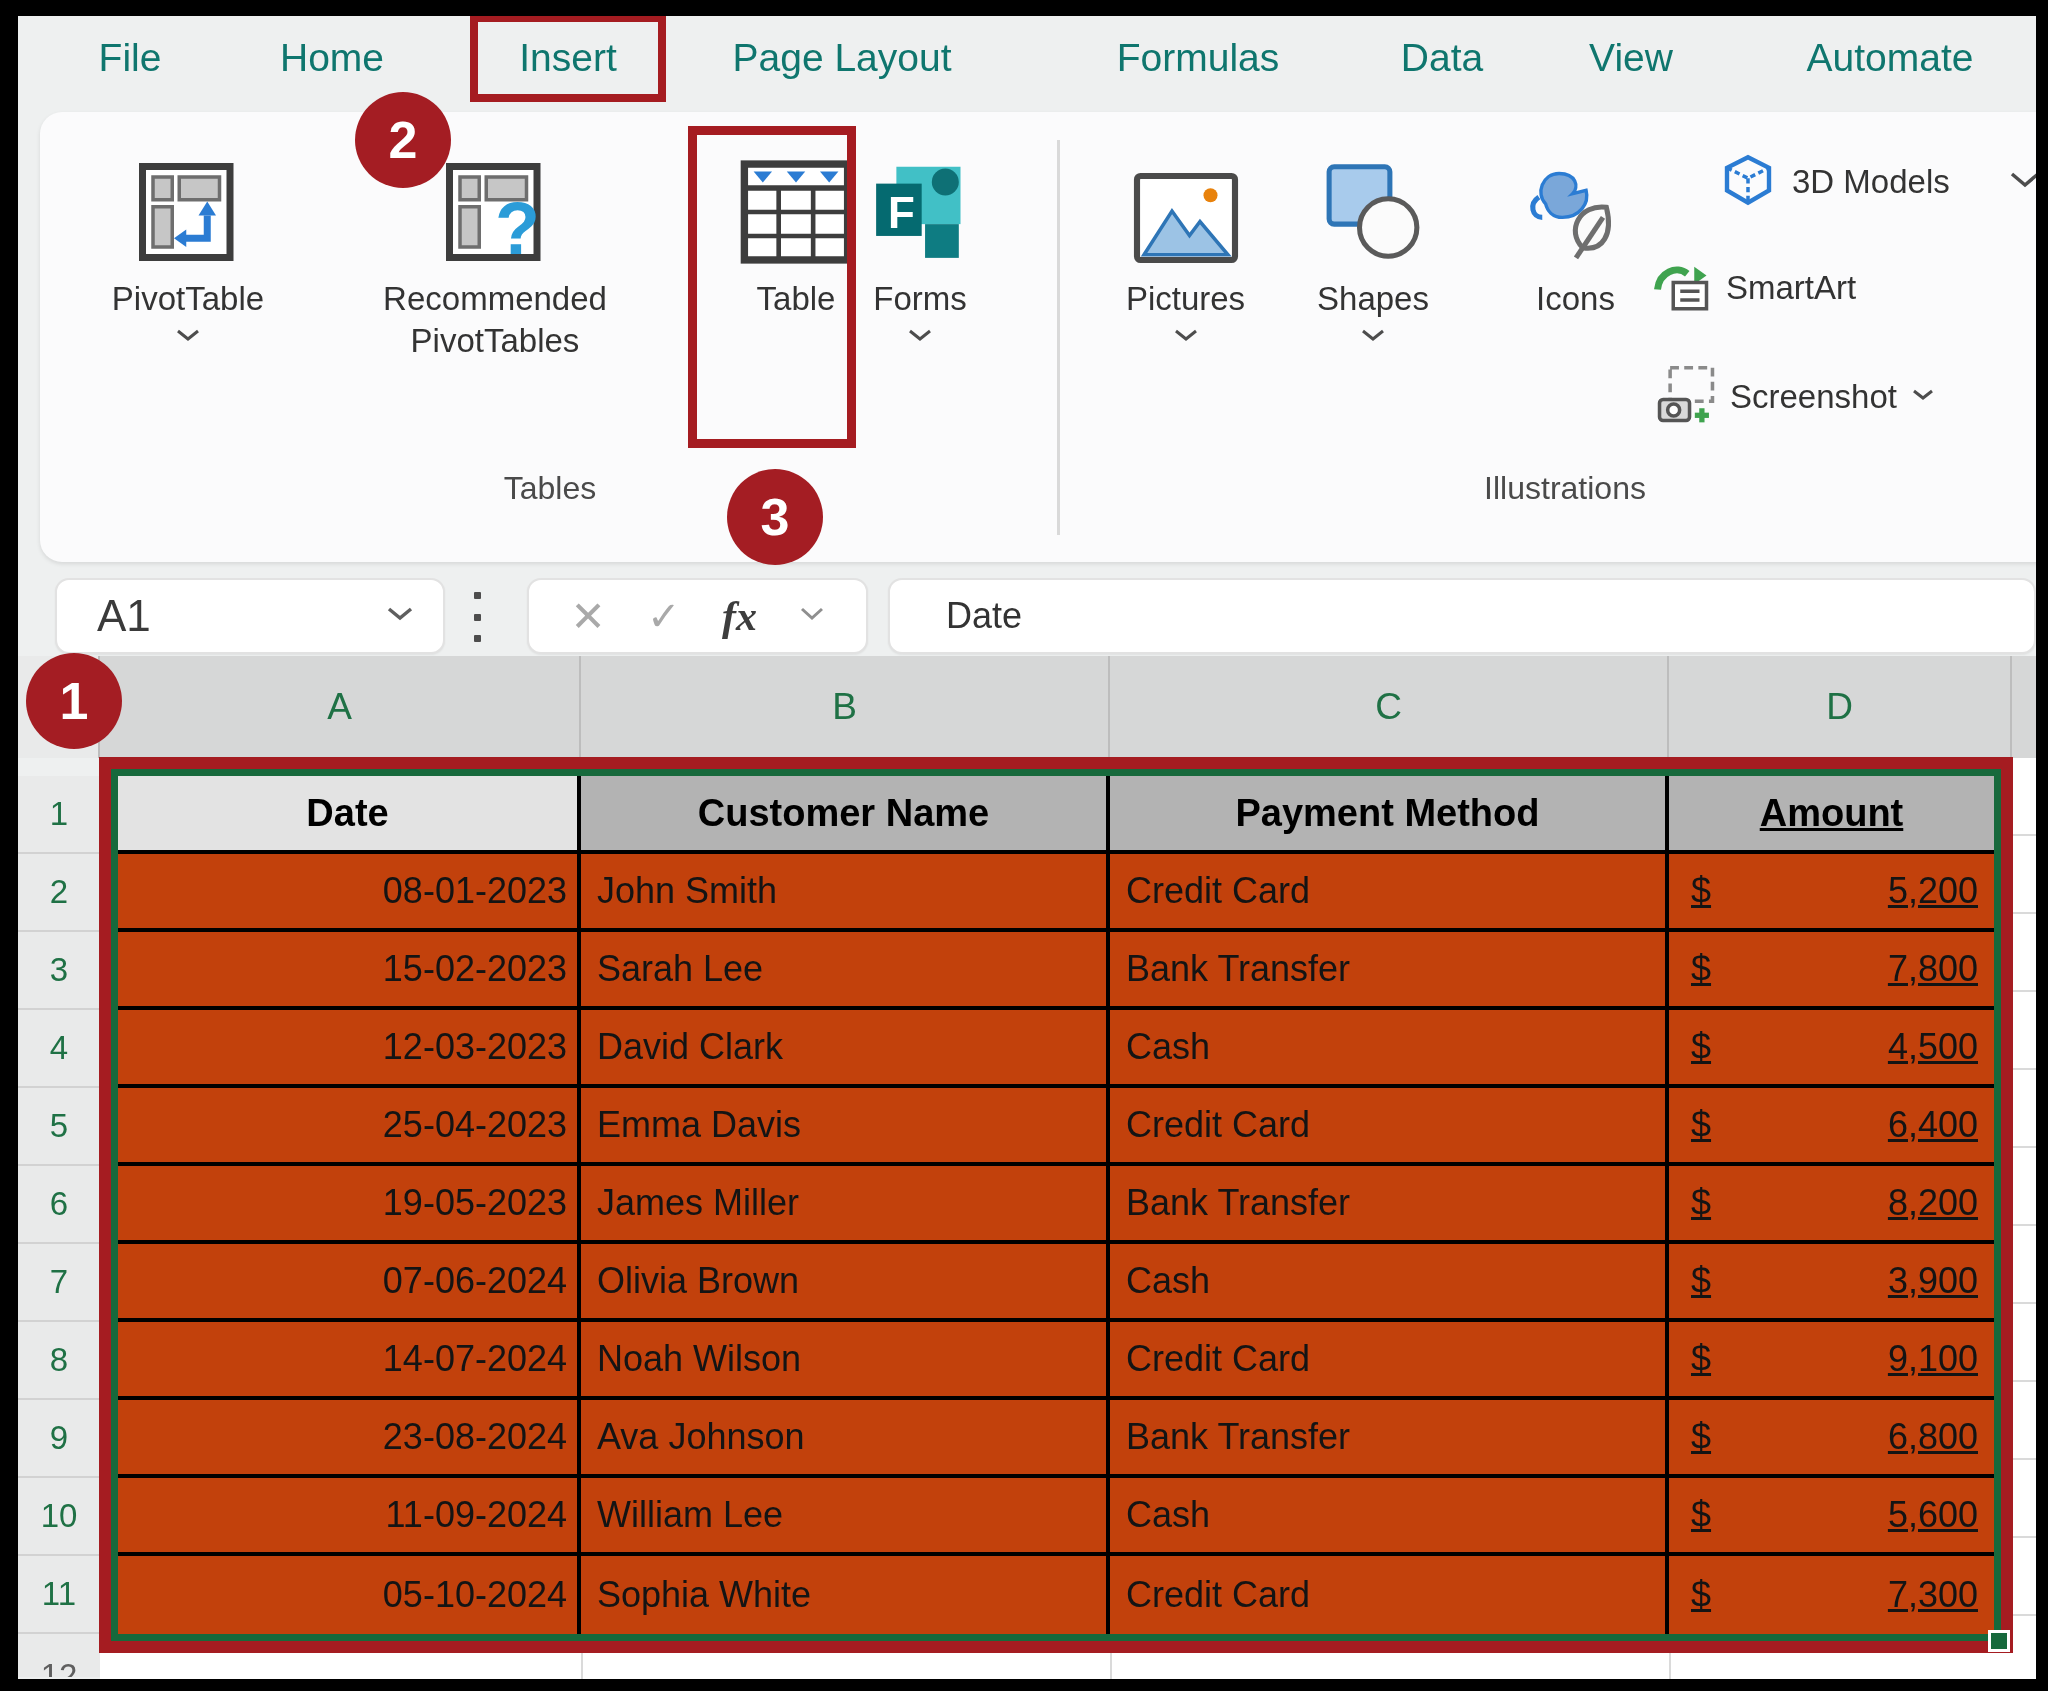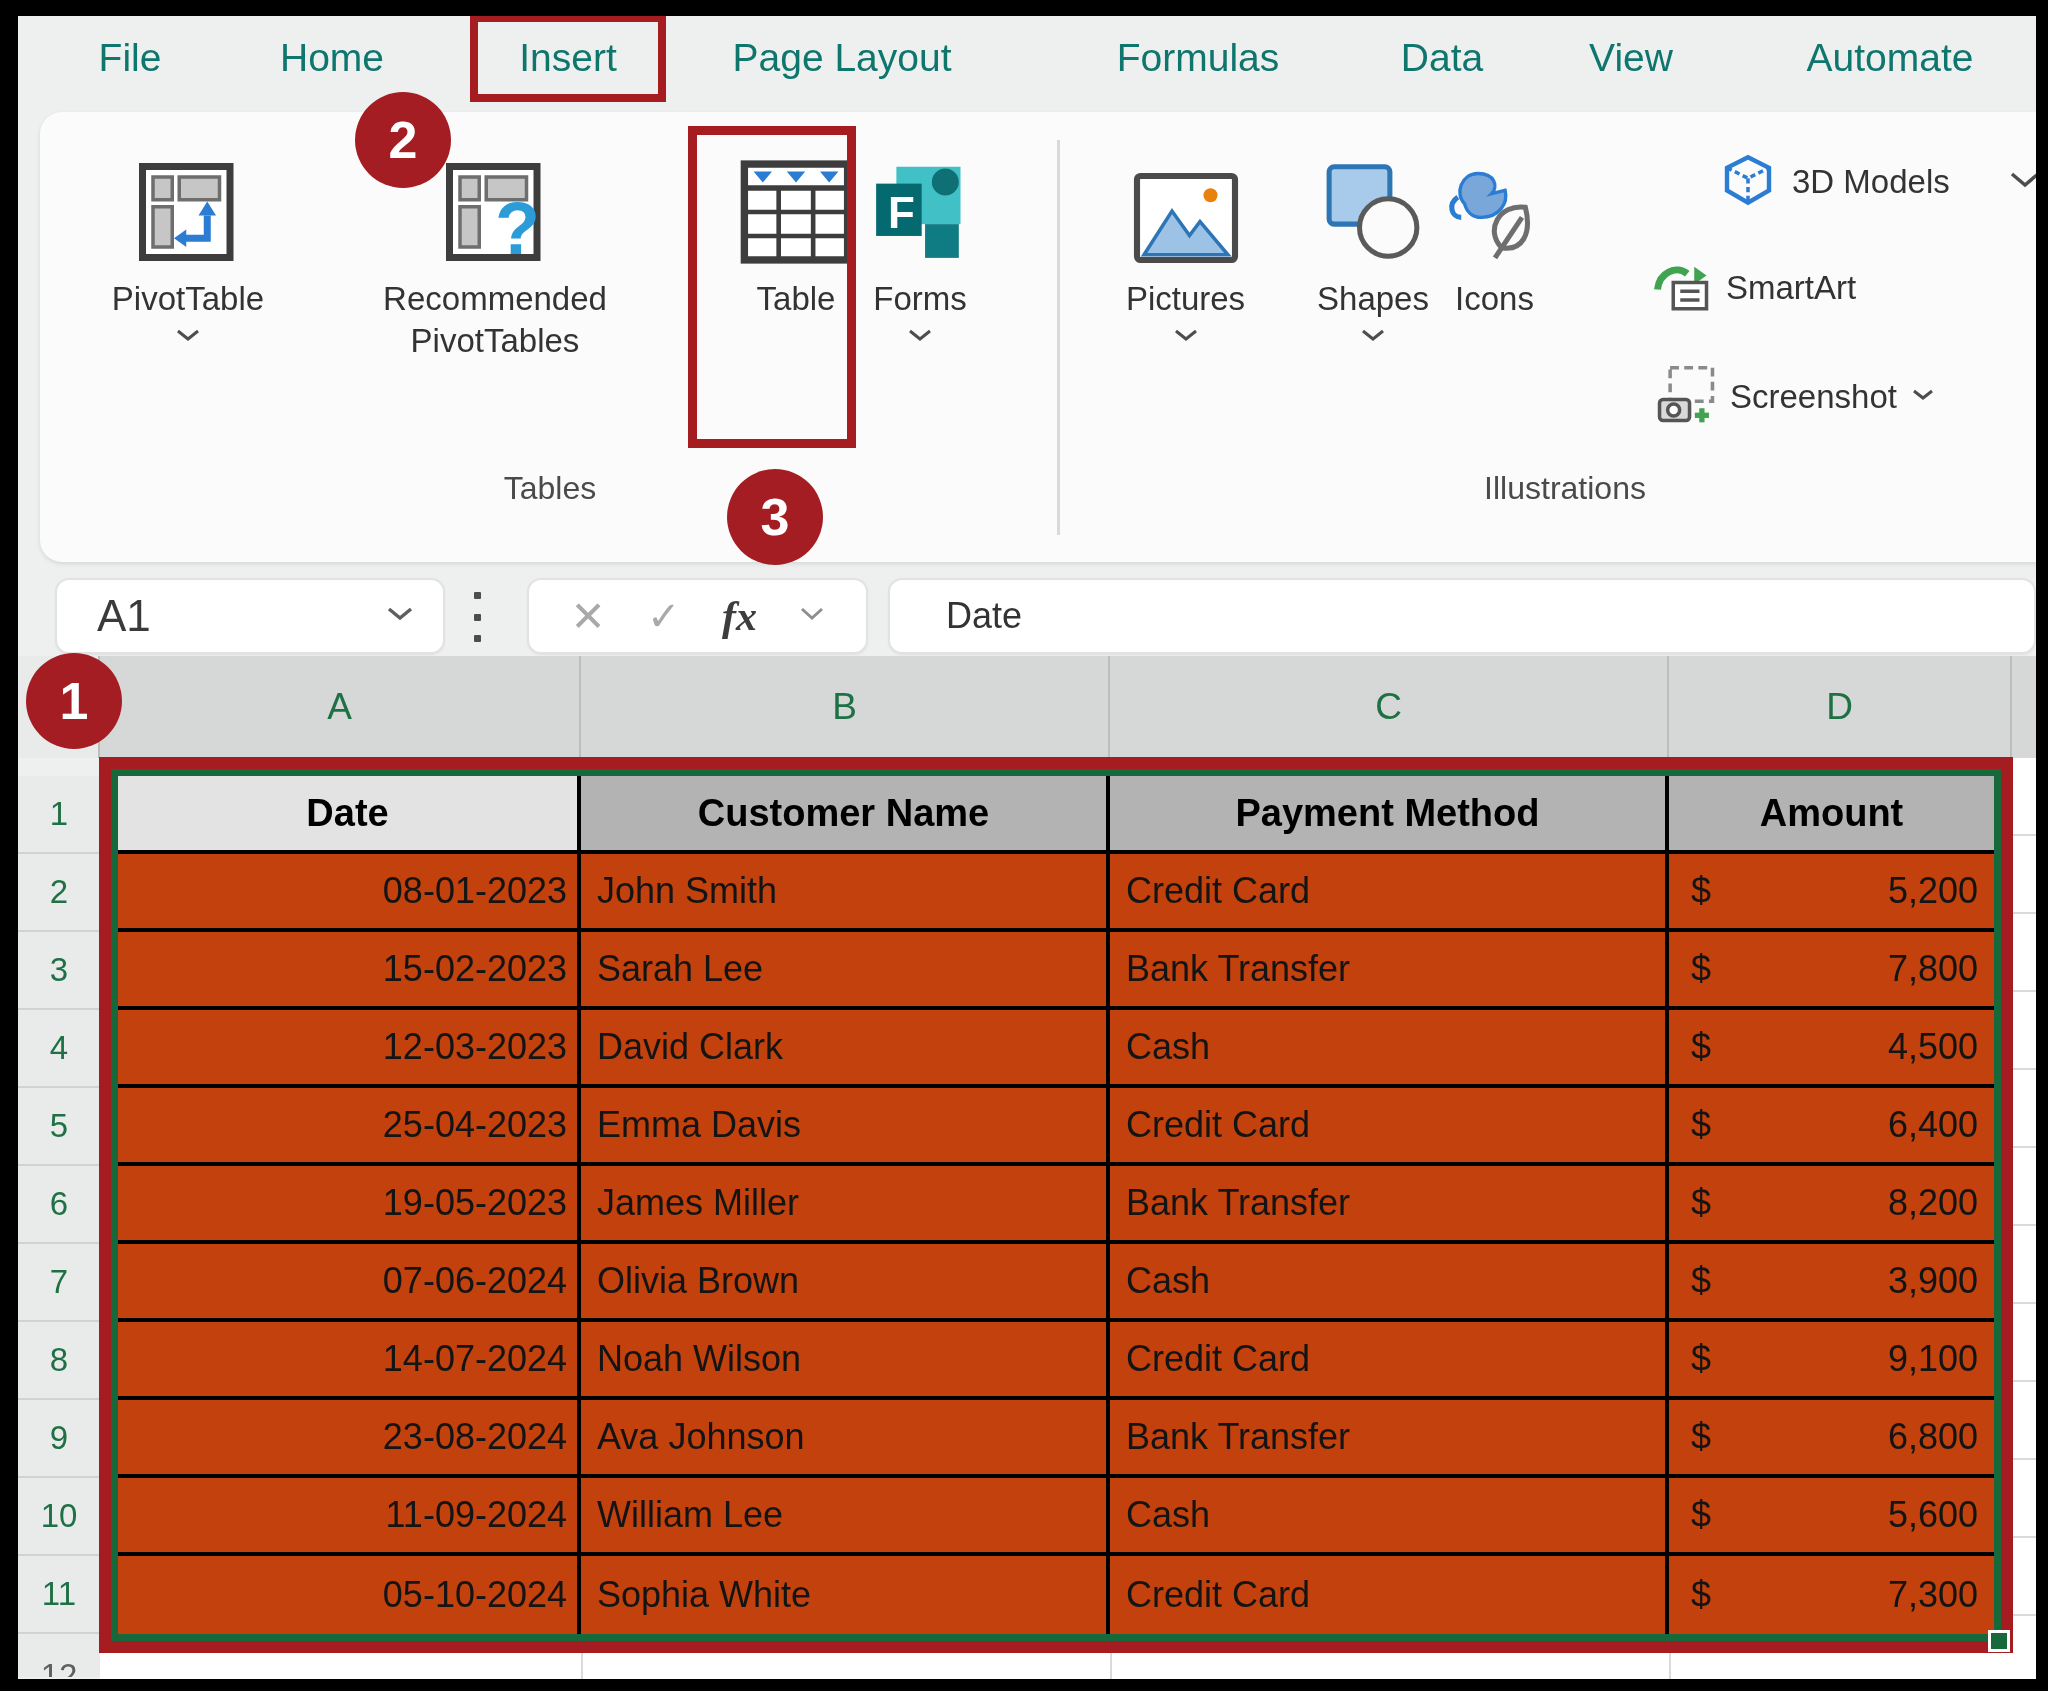--- a/index.html
+++ b/index.html
@@ -41,21 +41,21 @@
   #btn-table{left:718px;top:150px;width:156px;}
   #btn-forms{left:845px;top:150px;width:150px;}
   #table-callout{
     left:688px;top:126px;width:168px;height:322px;
     border:9px solid #a51c21;box-sizing:border-box;z-index:20;pointer-events:none;
   }
   .group-label{font-size:32px;color:#4a4a4a;transform:translateX(-50%);top:470px;}
   #group-sep{left:1057px;top:140px;width:3px;height:395px;background:#d9d9d9;}
   #btn-pictures{left:1098px;top:150px;width:175px;}
   #btn-shapes{left:1283px;top:150px;width:180px;}
-  #btn-icons{left:1412px;top:150px;width:165px;}
+  #btn-icons{left:1493px;top:150px;width:165px;}
   .side-btn{display:flex;align-items:center;gap:14px;cursor:pointer;}
   #btn-3dmodels{left:1720px;top:152px;gap:16px;}
   #btn-smartart{left:1652px;top:258px;}
   #btn-screenshot{left:1656px;top:364px;}
   .side-label{font-size:33px;color:#333;white-space:nowrap;}
   #ribbon-more-chev{left:2008px;top:170px;}
 
   
   .fbox{background:#fff;border:2px solid #e2e2e2;border-radius:14px;box-sizing:border-box;
         box-shadow:0 1px 2px rgba(0,0,0,.06);display:flex;align-items:center;}
@@ -92,21 +92,21 @@
   
   #table-body{
     left:118px;top:776px;width:1876px;height:858px;
     display:grid;grid-template-columns:463px 529px 559px 325px;grid-auto-rows:78px;
     box-shadow:0 0 0 7px #17693c, 0 0 0 19px #a51c21;
     background:#cccccc;z-index:2;
   }
   .cell{box-sizing:border-box;display:flex;align-items:center;background:#c2410c;
         font-size:36px;color:#141414;border-right:4px solid #000;border-bottom:4px solid #000;
         overflow:hidden;white-space:nowrap;cursor:cell;}
-  .cell.c3{border-right:none;}
+  .cell.c3{border-right:none;text-decoration:underline;}
   .cell.lastrow{border-bottom:none;}
   .cell.head{background:#b3b3b3;font-weight:bold;font-size:38px;color:#000;justify-content:center;}
   .cell.head.active{background:#e3e3e3;}
   .cell.date{justify-content:flex-end;padding-right:10px;}
   .cell.text{padding-left:16px;}
   .cell.amount{justify-content:space-between;padding:0 16px 0 22px;}
   #fill-handle{left:1988px;top:1630px;width:22px;height:22px;background:#17693c;
                border:3px solid #fff;box-sizing:border-box;z-index:25;cursor:crosshair;}
 
   

